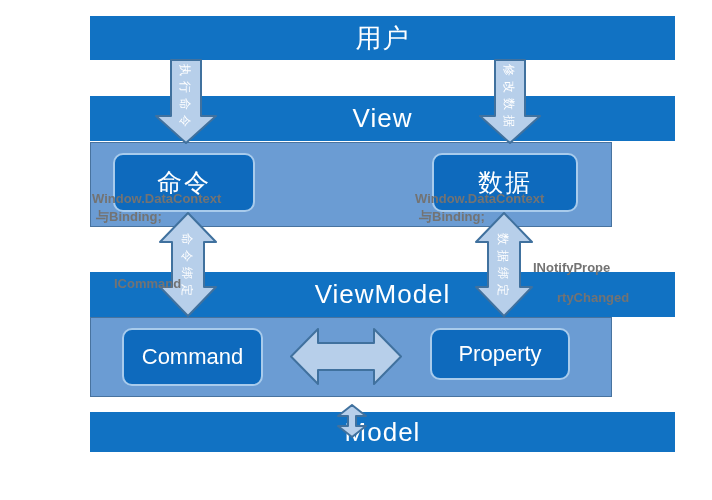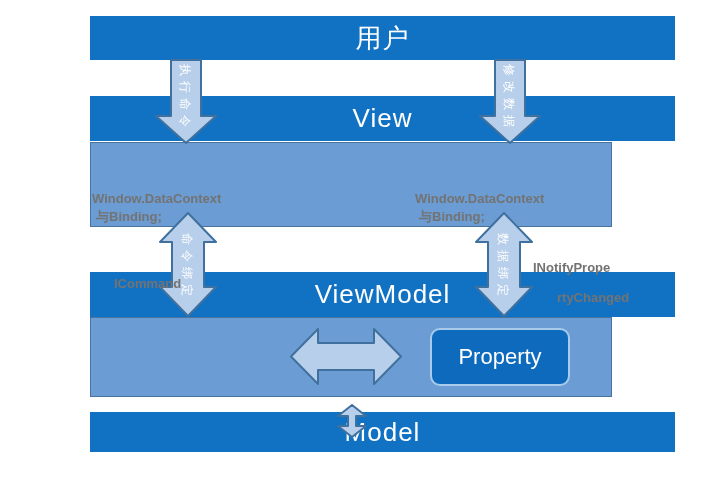--- a/index.html
+++ b/index.html
@@ -57,20 +57,26 @@
     </svg>
   </div>
   <span class="vlabel" style="left:517px;top:64px;">修改数据</span>
 
   <div class="bar" style="top:96px;height:45px;">
     <span>View</span>
   </div>
 
   <div class="region" style="top:142px;height:85px;"></div>
 
+  <div class="node cjk" style="left:113px;top:153px;width:142px;height:59px;">
+    <span>命令</span>
+  </div>
+  <div class="node cjk" style="left:432px;top:153px;width:146px;height:59px;">
+    <span>数据</span>
+  </div>
 
   <span class="note" style="left:92px;top:191px;">Window.DataContext</span>
   <span class="note" style="left:96px;top:208px;">与Binding;</span>
   <span class="note" style="left:415px;top:191px;">Window.DataContext</span>
   <span class="note" style="left:419px;top:208px;">与Binding;</span>
 
   <div class="arrow" style="left:158px;top:212px;">
     <svg width="60" height="105" viewBox="0 0 60 105">
       <polygon points="30,1 58,30 46,30 46,75 58,75 30,104 2,75 14,75 14,30 2,30"></polygon>
     </svg>
@@ -86,21 +92,24 @@
 
   <div class="bar" style="top:272px;height:45px;">
     <span>ViewModel</span>
   </div>
   <span class="note" style="left:95px;top:276px;margin-left:19px;">ICommand</span>
   <span class="note" style="left:533px;top:260px;">INotifyPrope</span>
   <span class="note" style="left:557px;top:290px;">rtyChanged</span>
 
   <div class="region" style="top:317px;height:80px;"></div>
 
-  <div class="node latin" style="left:430px;top:328px;width:140px;height:58px;">
+  <div class="node latin" style="left:122px;top:328px;width:141px;height:58px;">
+    <span>Command</span>
+  </div>
+  <div class="node latin" style="left:430px;top:328px;width:140px;height:52px;">
     <span>Property</span>
   </div>
 
   <div class="arrow" style="left:290px;top:328px;">
     <svg width="112" height="57" viewBox="0 0 112 57">
       <polygon points="1,28.5 28,1 28,15 84,15 84,1 111,28.5 84,56 84,42 28,42 28,56"></polygon>
     </svg>
   </div>
 
   <div class="arrow" style="left:337px;top:404px;">

